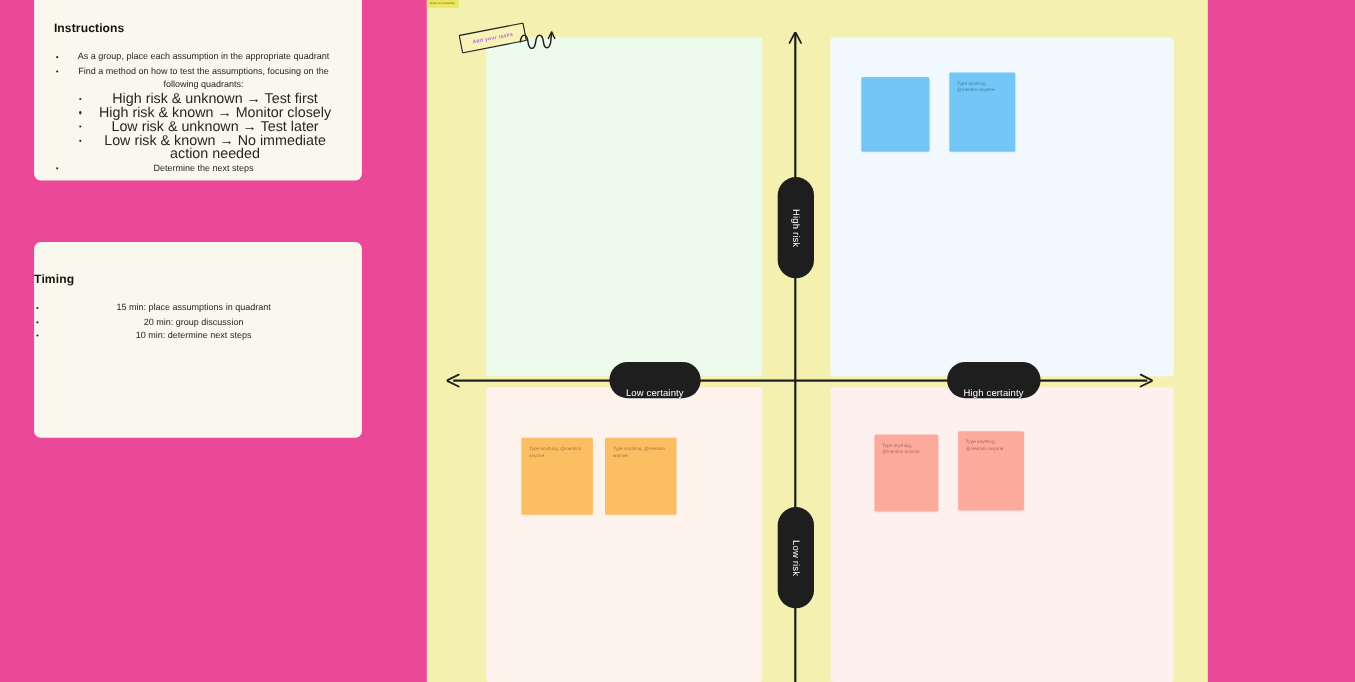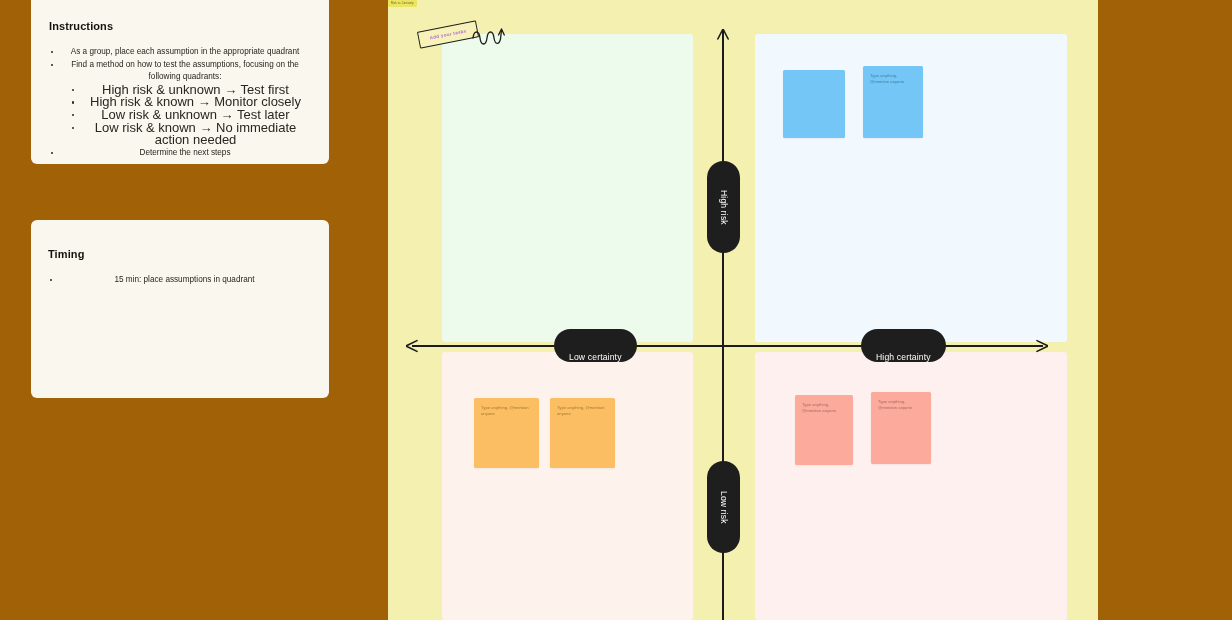--- a/index.html
+++ b/index.html
@@ -2,30 +2,30 @@
 <html><head>
 <meta charset="utf-8">
 <style>
   * { box-sizing: border-box; margin: 0; padding: 0; }
   html, body {
     width: 1232px; height: 620px;
     background: #ffffff;
     font-family: "Liberation Sans", sans-serif;
     overflow: hidden;
   }
-  #app { position: relative; width: 1232px; height: 620px; background: #a16207; }
+  #app { position: relative; width: 1232px; height: 620px; background: #ec4899; }
 
   
   .card {
     position: absolute;
     background: #faf7ef;
     border-radius: 6px;
   }
   #instructions-card { left: 31px; top: -8px; width: 298px; height: 172px; padding: 16px 18px 0 18px; }
-  #timing-card       { left: 31px; top: 220px; width: 298px; height: 178px; padding: 16px 18px 0 17px; }
+  #timing-card       { left: 31px; top: 220px; width: 298px; height: 178px; padding: 16px 18px 0 0; }
 
   .card-title {
     font-size: 11px;
     font-weight: 700;
     color: #16130e;
     letter-spacing: .1px;
     margin-top: 12px;
     margin-bottom: 14px;
   }
   .card ul { list-style: none; text-align: center; }
@@ -181,20 +181,22 @@
         </ul>
       </li>
       <li><span>Determine the next steps</span></li>
     </ul>
   </div>
 
   <div class="card" id="timing-card">
     <div class="card-title">Timing</div>
     <ul>
       <li><span>15 min: place assumptions in quadrant</span></li>
+      <li><span>20 min: group discussion</span></li>
+      <li><span>10 min: determine next steps</span></li>
     </ul>
   </div>
 
   <div id="board">
 
     <div id="frame-tag">Risk vs Certainty</div>
 
     <div class="quadrant" id="q-top-left"></div>
     <div class="quadrant" id="q-top-right"></div>
     <div class="quadrant" id="q-bottom-left"></div>

